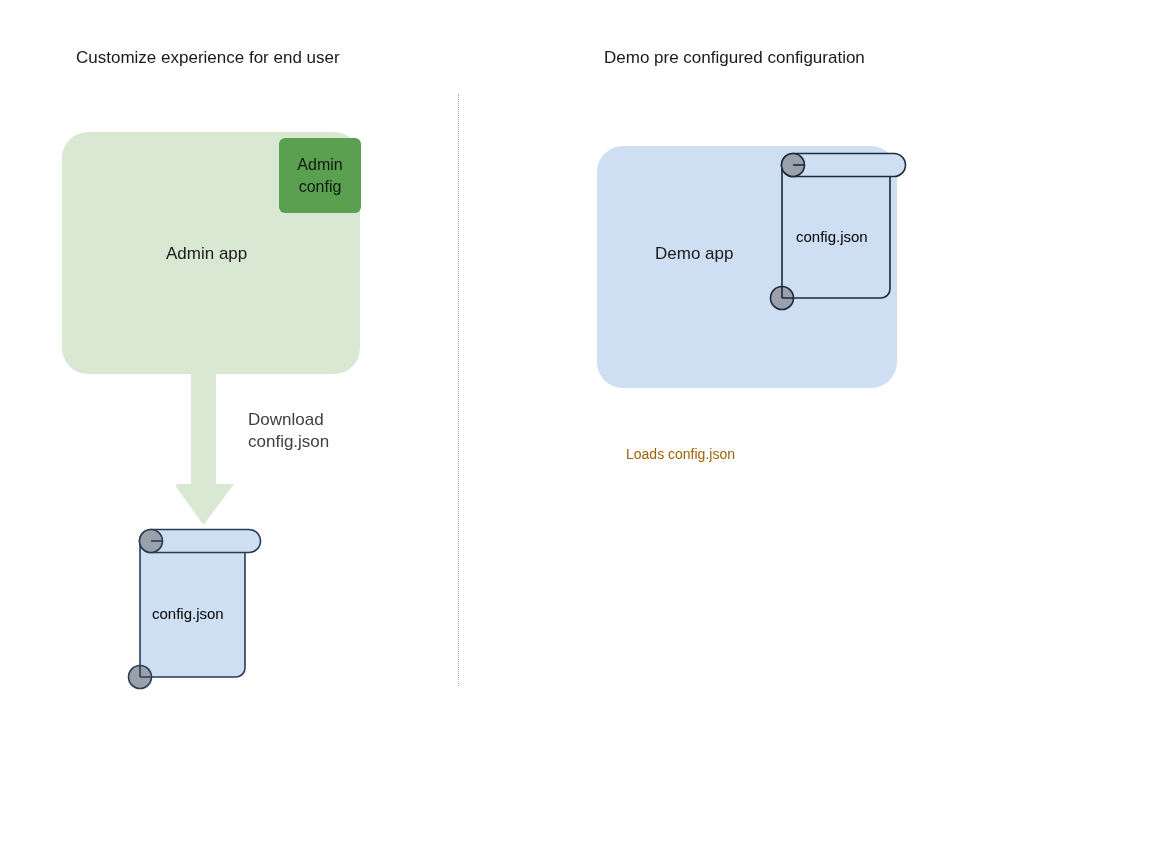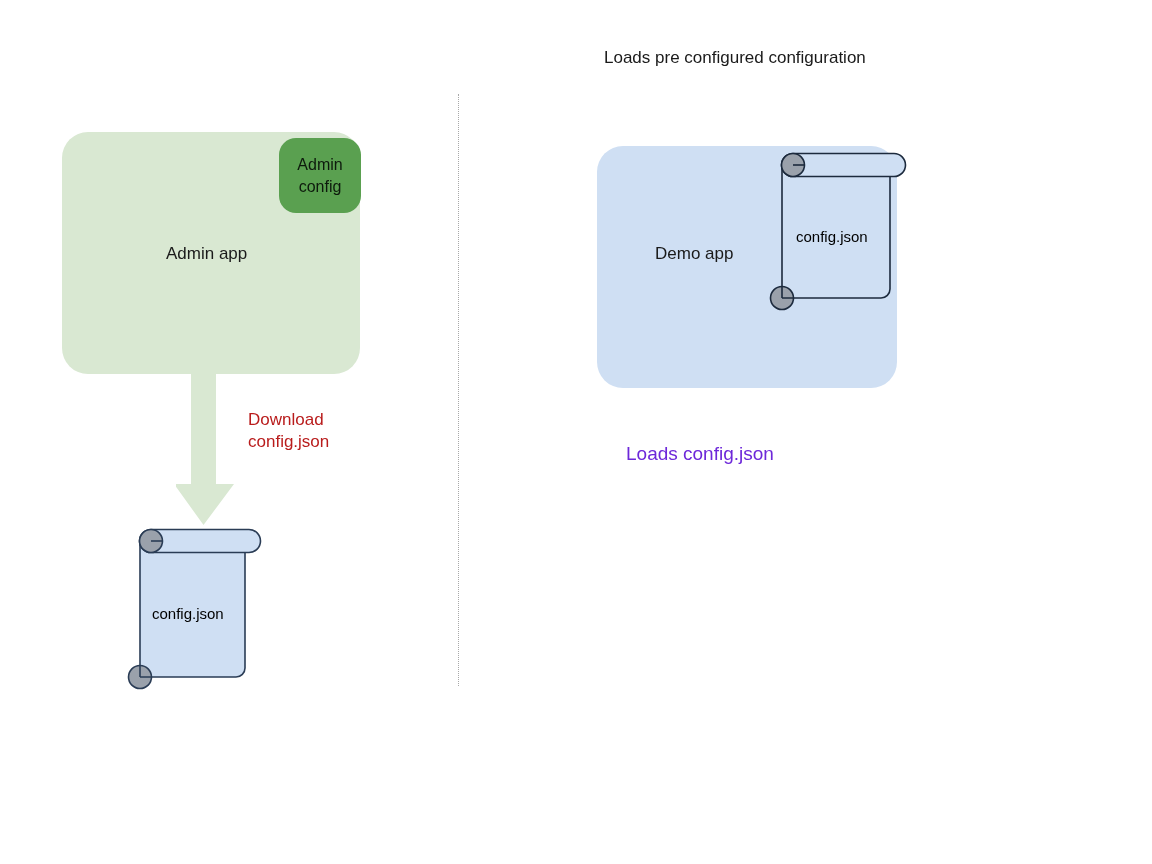--- a/index.html
+++ b/index.html
@@ -72,21 +72,21 @@
   #demo-app-label  { left: 655px; top: 244px; }
 
   
   #admin-panel {
     position: absolute;
     left: 279px;
     top: 138px;
     width: 82px;
     height: 75px;
     background: #5aa050;
-    border-radius: 17px;
+    border-radius: 6px;
     display: flex;
     align-items: center;
     justify-content: center;
     text-align: center;
     font-size: 16px;
     line-height: 22px;
     color: #0d1a0c;
   }
 
   
@@ -98,32 +98,32 @@
     height: 156px;
   }
   #download-arrow svg { display: block; }
 
   #download-label {
     position: absolute;
     left: 248px;
     top: 409px;
     font-size: 17px;
     line-height: 22px;
-    color: #b91c1c;
+    color: #404040;
     white-space: nowrap;
   }
 
   
   #loads-label {
     position: absolute;
     left: 626px;
     top: 444px;
-    font-size: 19px;
+    font-size: 14px;
     line-height: 20px;
-    color: #6d28d9;
+    color: #a16207;
     white-space: nowrap;
   }
 
   
   .scroll-doc {
     position: absolute;
   }
   .scroll-doc svg { display: block; overflow: visible; }
   .scroll-label {
     position: absolute;
@@ -135,22 +135,23 @@
   #scroll-left  { left: 120px; top: 528px;  width: 145px; height: 160px; }
   #scroll-right { left: 770px; top: 152px;  width: 140px; height: 155px; }
   #scroll-left-label  { left: 152px; top: 605px; }
   #scroll-right-label { left: 796px; top: 228px; }
 </style>
 </head>
 <body>
 
 <div class="canvas">
 
-
-  <div class="col-title" id="title-right">Loads pre configured configuration</div>
+  <div class="col-title" id="title-left">Customize experience for end user</div>
+
+  <div class="col-title" id="title-right">Demo pre configured configuration</div>
 
   <div id="divider"></div>
 
   <div class="app-box" id="admin-app-box"></div>
 
   <div class="app-label" id="admin-app-label">Admin app</div>
 
   <div id="admin-panel">
     <span>
       <span>Admin</span><br>

